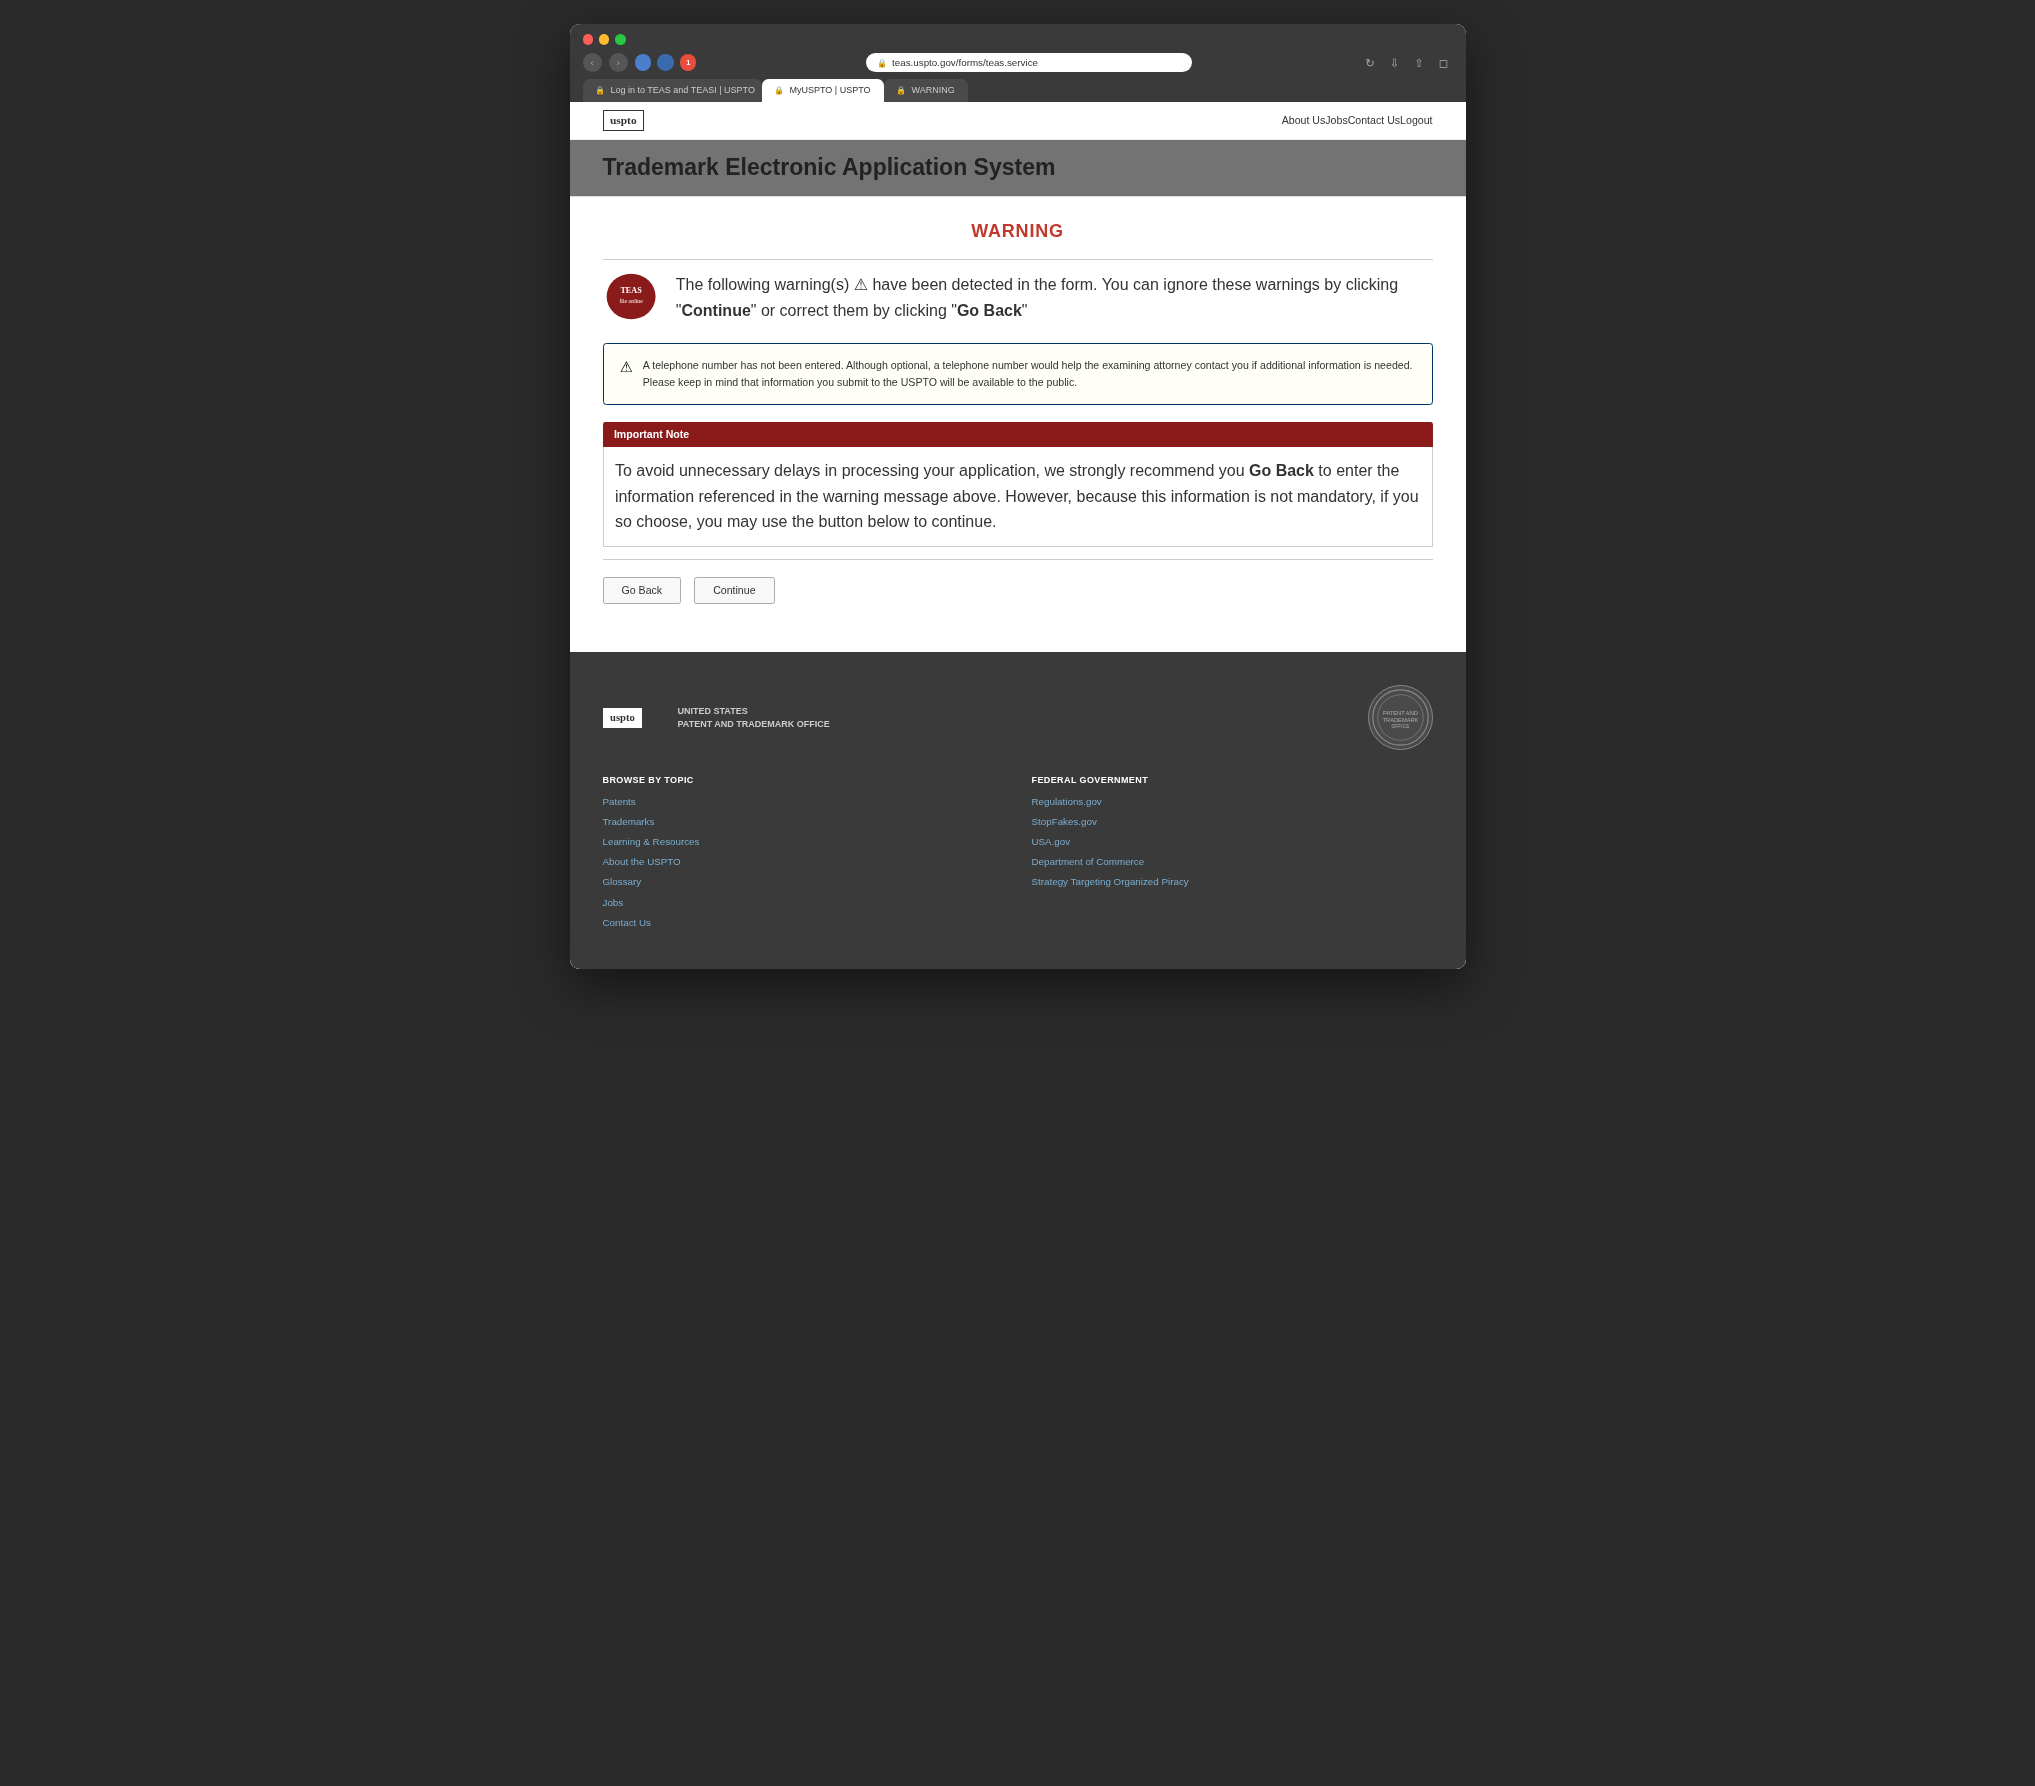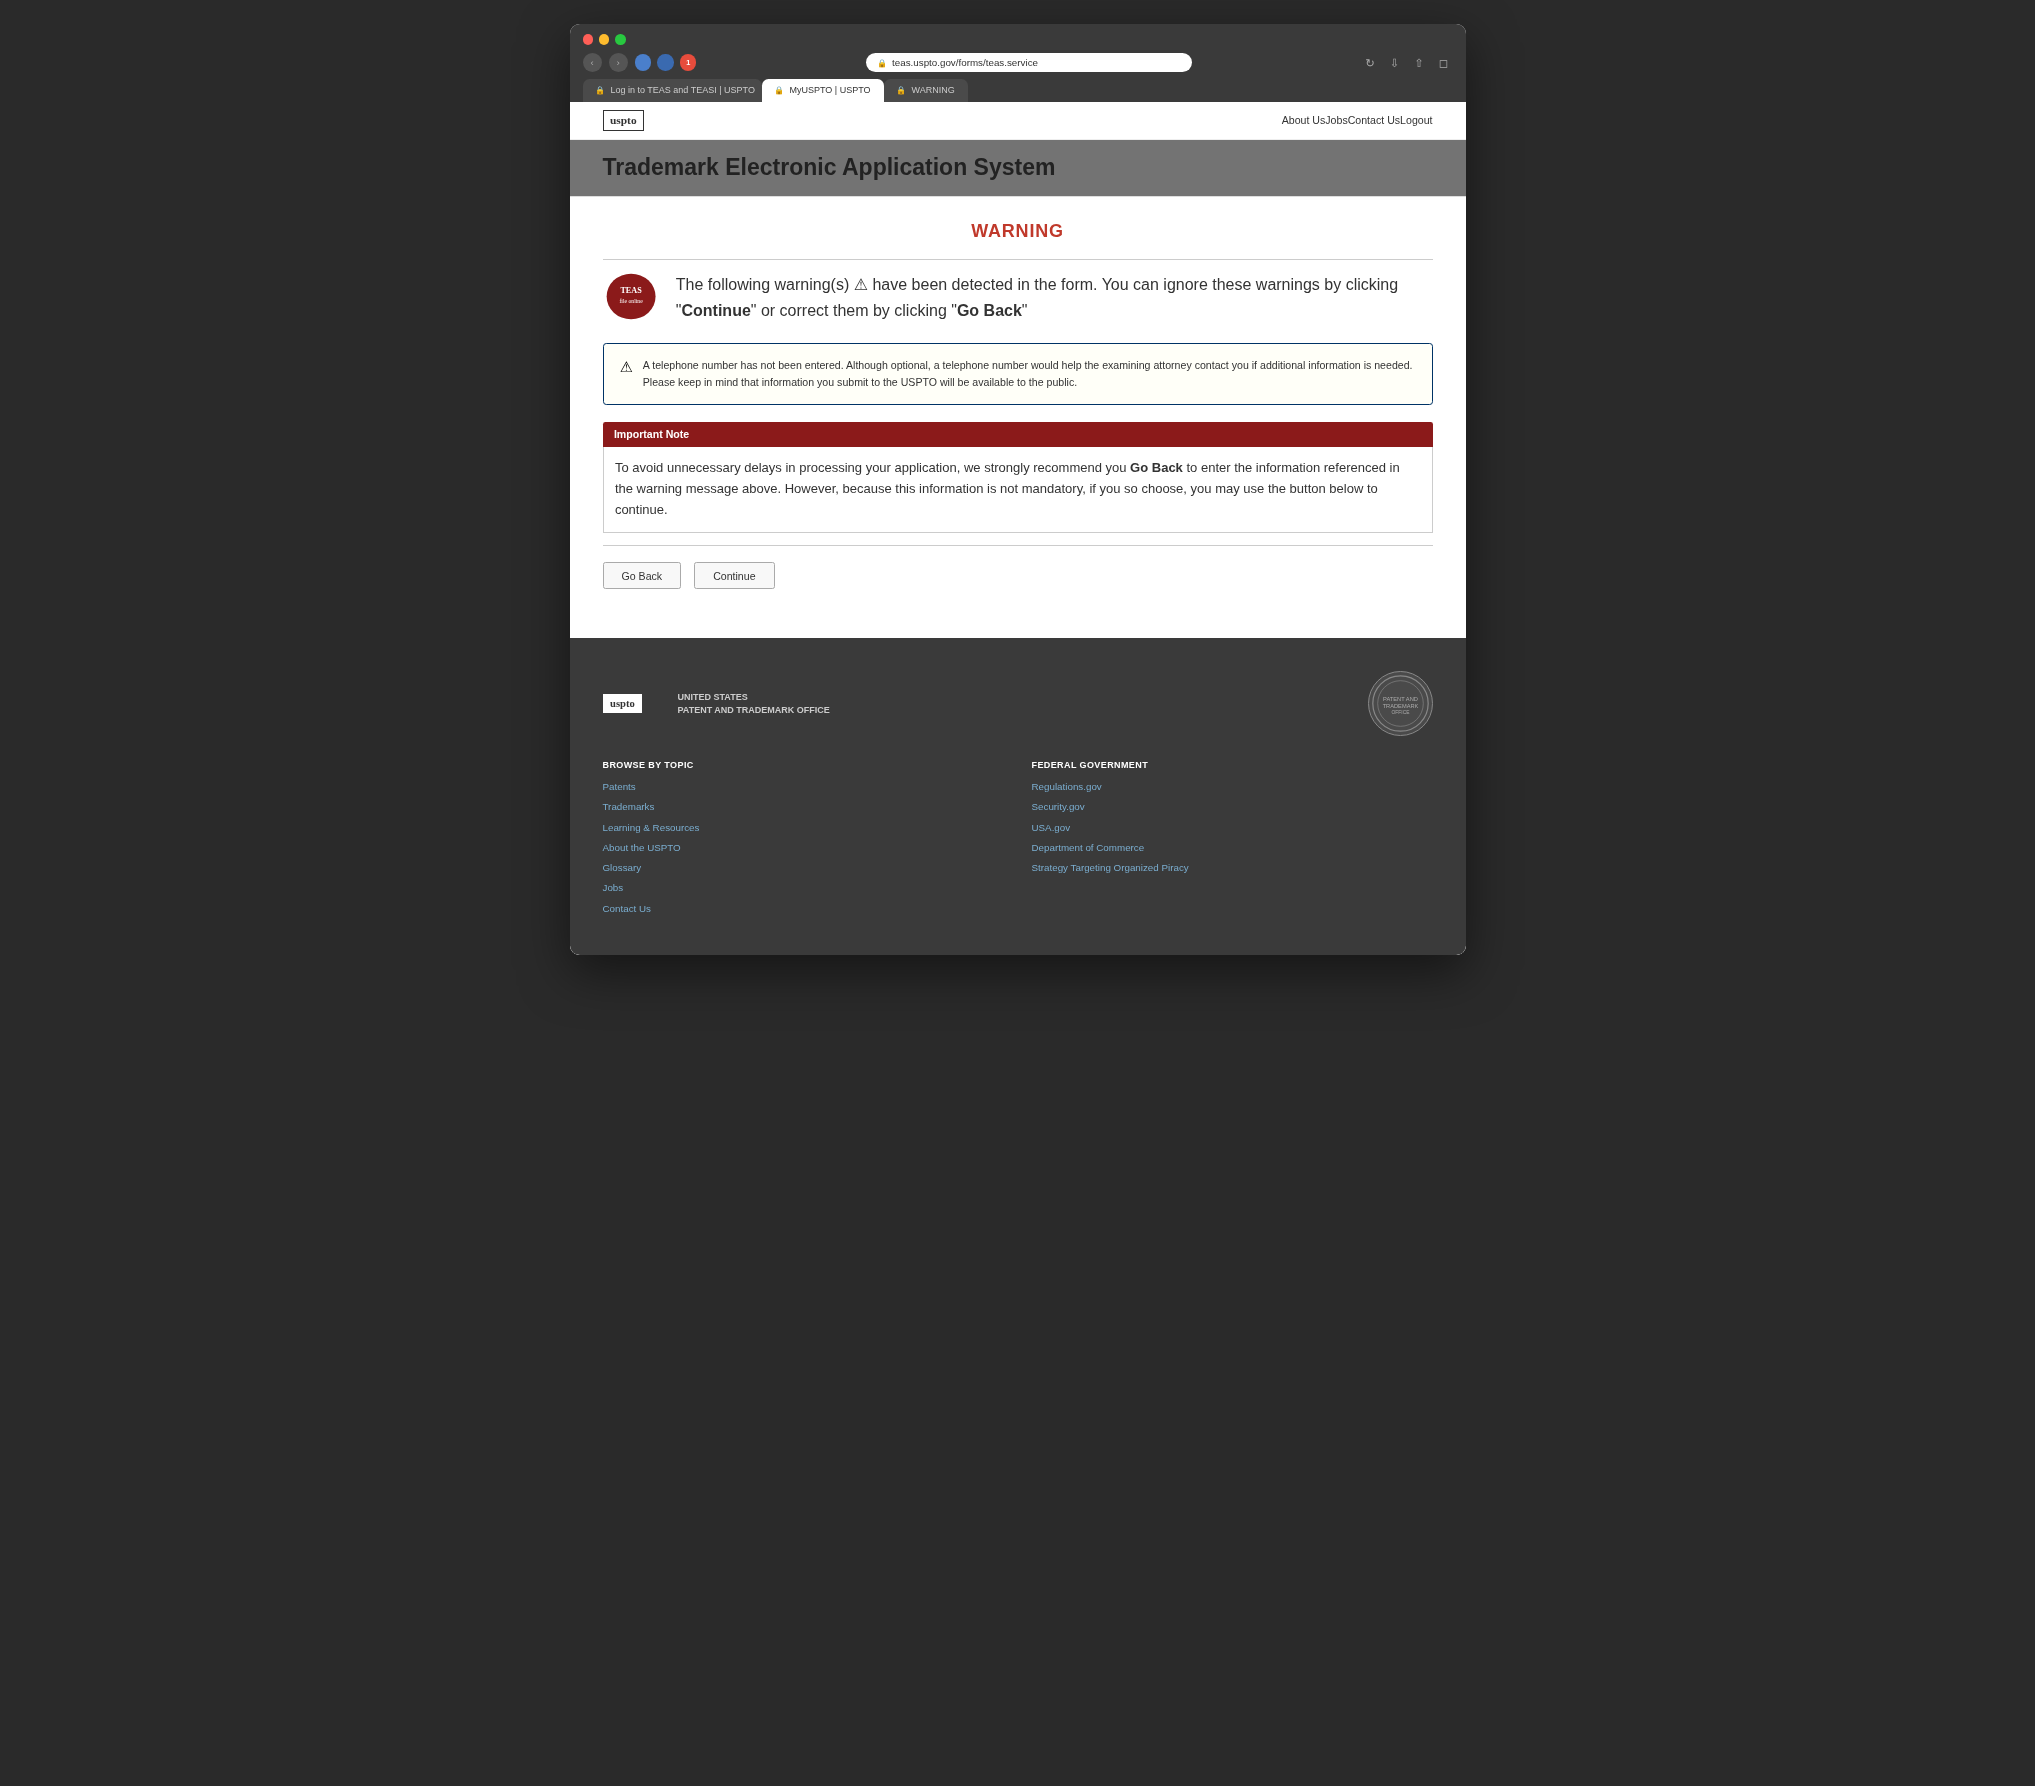--- a/index.html
+++ b/index.html
@@ -101,21 +101,21 @@
     }
 
     .warning-box .warn-icon { font-size: 14.7px; flex-shrink: 0; margin-top: 0.8px; }
     .warning-box p { font-size: 10.6px; line-height: 1.6; color: #333; }
 
     .important-note-header {
       background: #8b1a1a; color: #fff; padding: 6.5px 11.4px; font-size: 10.6px; font-weight: bold; border-radius: 2.4px 2.4px 0 0;
     }
 
     .important-note-body {
-      border: 0.8px solid #ccc; border-top: none; padding: 11.4px; font-size: 13px; line-height: 1.6; color: #333; margin-bottom: 4px;
+      border: 0.8px solid #ccc; border-top: none; padding: 11.4px; font-size: 16px; line-height: 1.6; color: #333; margin-bottom: 4px;
     }
 
     .button-row { display: flex; gap: 13px; margin-top: 16.3px; }
 
     .btn {
       padding: 6.5px 18px; font-size: 10.6px; border: 0.8px solid #aaa; background: #f8f8f8; color: #333; cursor: pointer; border-radius: 2.4px;
     }
 
     
     .site-footer {
@@ -269,21 +269,21 @@
           <a href="#">Glossary</a>
           <a href="#">Jobs</a>
           <a href="#">Contact Us</a>
         </div>
 
 
 
         <div class="footer-col">
           <div class="footer-col-title">FEDERAL GOVERNMENT</div>
           <a href="#">Regulations.gov</a>
-          <a href="#">Security.gov</a>
+          <a href="#">StopFakes.gov</a>
           <a href="#">USA.gov</a>
           <a href="#">Department of Commerce</a>
           <a href="#">Strategy Targeting Organized Piracy</a>
         </div>
 
       </div>
     </div>
 
   </div>
 </div>

